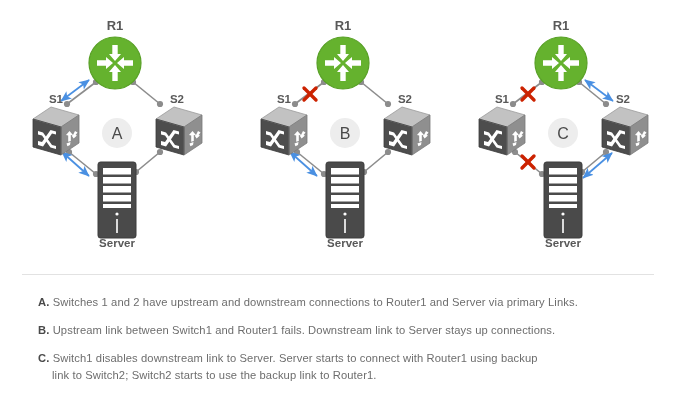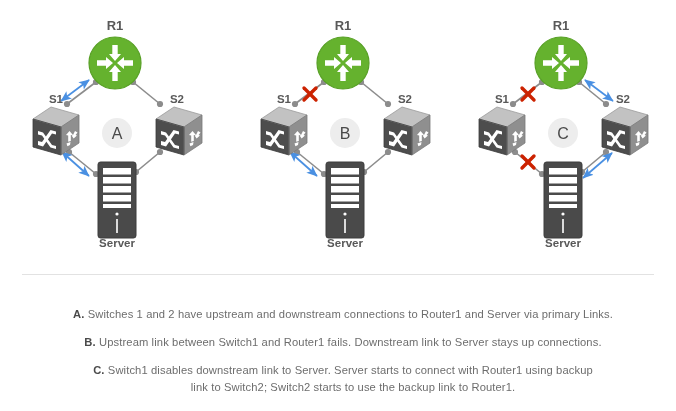--- a/index.html
+++ b/index.html
@@ -11,34 +11,34 @@
     position:relative;
   }
   #diagram-area{
     position:absolute;left:0;top:0;width:668px;height:268px;
   }
   #divider{
     position:absolute;left:22px;top:274px;width:632px;height:1px;
     background:#e2e2e2;
   }
   #captions{
-    position:absolute;left:38px;top:306px;width:610px;text-align:center;
+    position:absolute;left:38px;top:294px;width:610px;
   }
   .caption-row{
     font-size:11.2px;
     color:#6d6d6d;
     line-height:1.45;
     margin-bottom:12px;
     letter-spacing:0.01em;
   }
   .caption-key{
     font-weight:bold;
     color:#4a4a4a;
   }
-  .caption-text2{display:block;margin-left:20px;}
+  .caption-text2{display:block;margin-left:14px;}
   svg{display:block;}
 </style>
 </head>
 <body>
 
 <div id="diagram-area">
   <svg width="676" height="268" viewBox="0 0 676 268" xmlns="http://www.w3.org/2000/svg">
     <defs>
 
       <symbol id="icon-router" viewBox="0 0 60 60">

